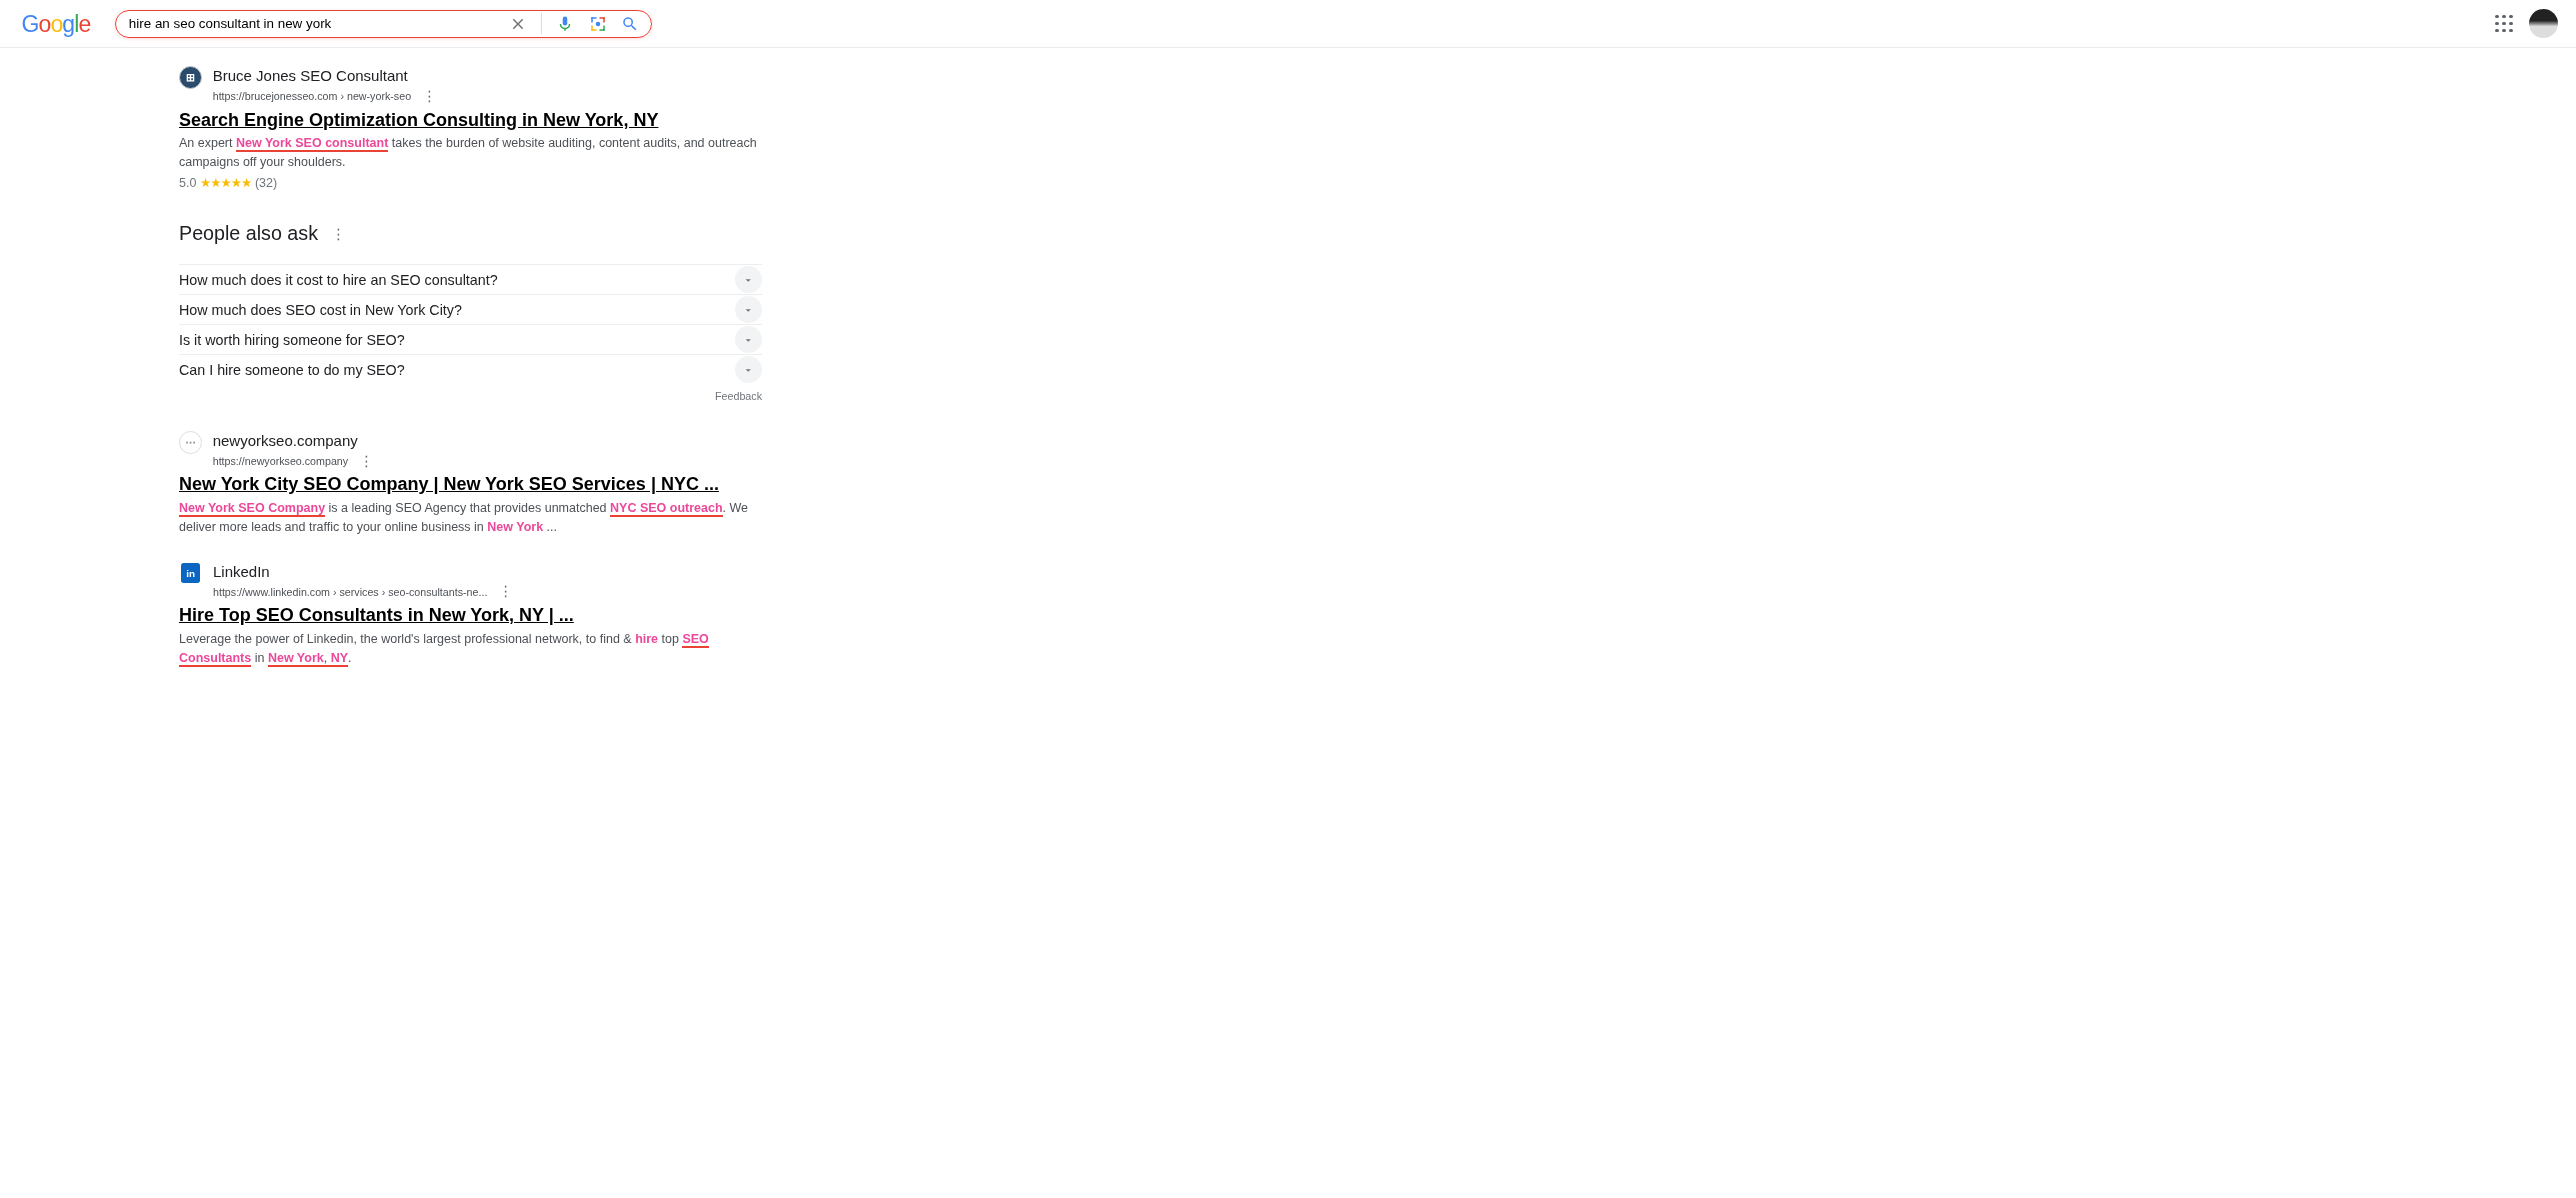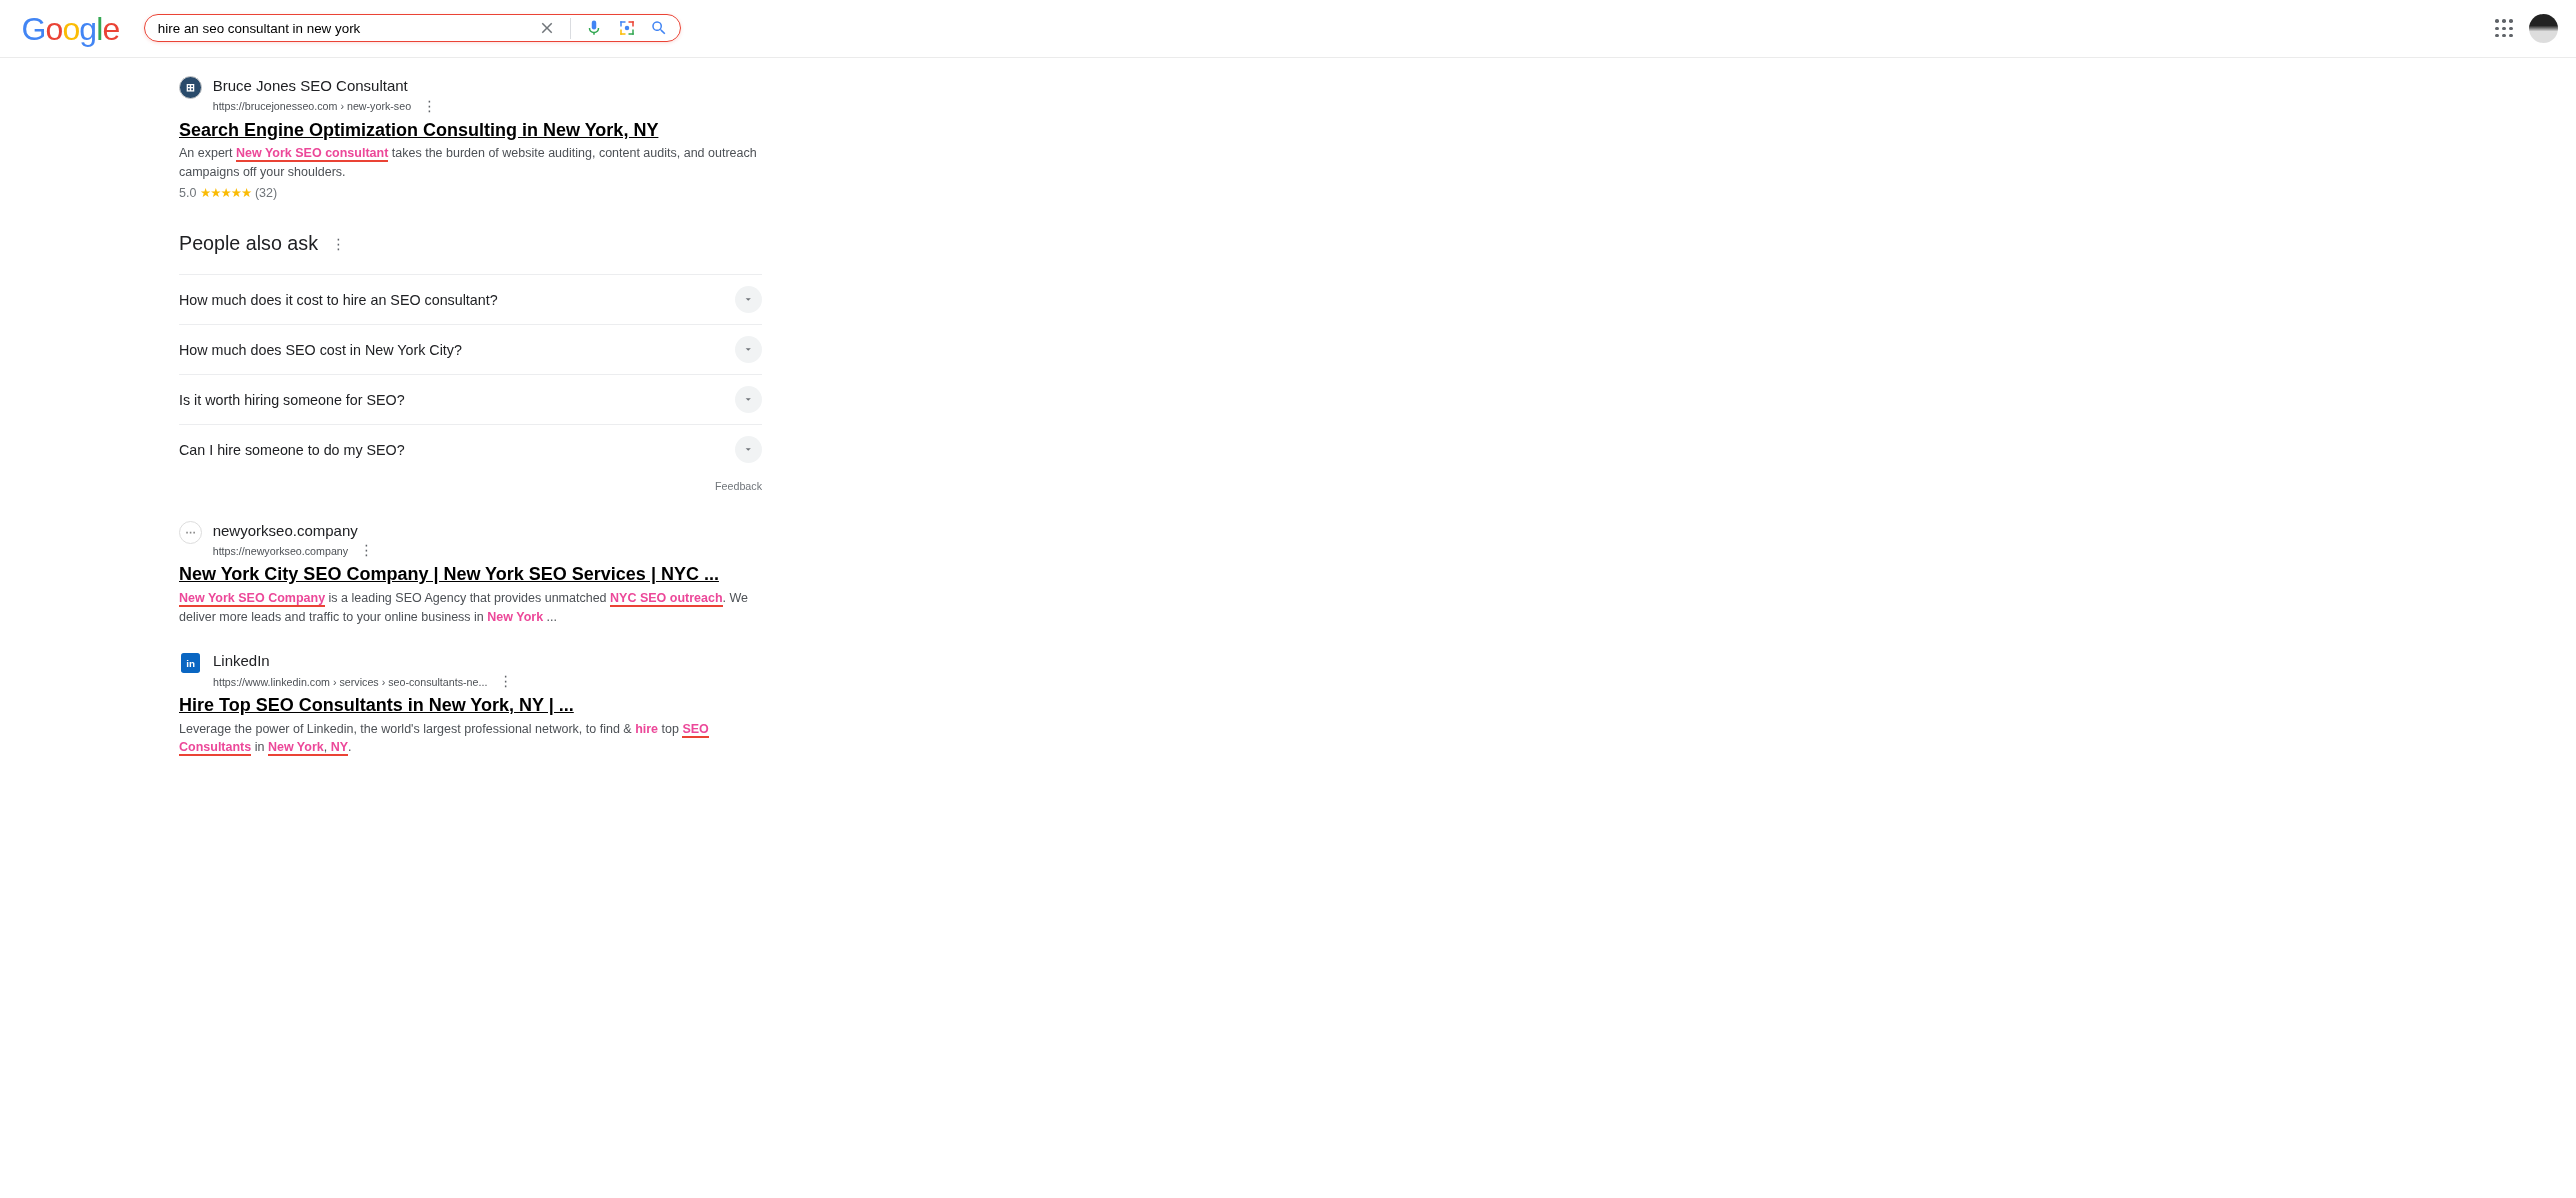--- a/index.html
+++ b/index.html
@@ -2,21 +2,21 @@
 <html style="font-size:14.3px"><head>
 <meta charset="utf-8">
 <style>
   * { box-sizing: border-box; margin: 0; padding: 0; }
   body { font-family: arial, sans-serif; background: #fff; color: #202124; }
   
   .header {
     display: flex; align-items: center; padding: 9px 18px 9px 21.5px;
     border-bottom: 0.9px solid #ebebeb; gap: 25px;
   }
-  .logo { font-size: 32px; font-weight: 500; letter-spacing: -0.9px; padding-top: 1.8px; }
+  .logo { font-size: 23px; font-weight: 500; letter-spacing: -0.9px; padding-top: 1.8px; }
   .logo .b { color: #4285f4; } .logo .r { color: #ea4335; }
   .logo .y { color: #fbbc05; } .logo .g { color: #34a853; }
   
   .search-wrap {
     display: flex; align-items: center; height: 28px; width: 537px;
     border: 1.8px solid #ea4335; border-radius: 19.7px; padding: 0 12.5px;
     box-shadow: 0 0.9px 3.6px rgba(234,67,53,0.18);
   }
   .search-input { flex: 1; border: none; outline: none; font-size: 13.4px; background: transparent; }
   .sicons { display: flex; align-items: center; gap: 14.3px; }
@@ -42,21 +42,21 @@
   .menu3 { display:inline-block; margin-left:7.2px; color:#5f6368; cursor:pointer; font-size:14.3px; vertical-align:middle; }
   .rtitle { color: #000000; font-size: 18px; margin: 3.6px 0; cursor: pointer; text-decoration: underline; }
   .rsnip { font-size: 12.5px; color: #4d5156; line-height: 1.5; }
   .rsnip b { color:#ec4899; }
   .ul-red { border-bottom: 2.2px solid #ea4335; padding-bottom: 0px; }
   .rating { font-size: 12.5px; color:#70757a; margin-top:3.6px; }
   .stars { color:#fabb05; letter-spacing:-0.9px; }
   
   .paa { margin-top: 32px; margin-bottom: 29px; }
   .paa-head { display:flex; align-items:center; gap:6px; font-size: 19.7px; color:#202124; margin-bottom: 19px; }
-  .paa-item { display:flex; justify-content:space-between; align-items:center; padding:11px 0; border-top:0.9px solid #ecedef; font-size:14.3px; cursor:pointer; }
+  .paa-item { display:flex; justify-content:space-between; align-items:center; padding:1px 0; border-top:0.9px solid #ecedef; font-size:14.3px; cursor:pointer; }
   .paa-item:last-of-type { border-bottom:0.9px solid #ecedef; }
   .expand { width:27px; height:27px; border-radius:50%; background:#f1f3f4; display:flex; align-items:center; justify-content:center; }
   .expand svg { width:12.5px; height:12.5px; }
   .feedback { text-align:right; font-size:10.7px; color:#70757a; margin-top:5.4px; cursor:pointer; }
 </style>
 </head>
 <body>
 
 <div class="header">
   <div class="logo">

